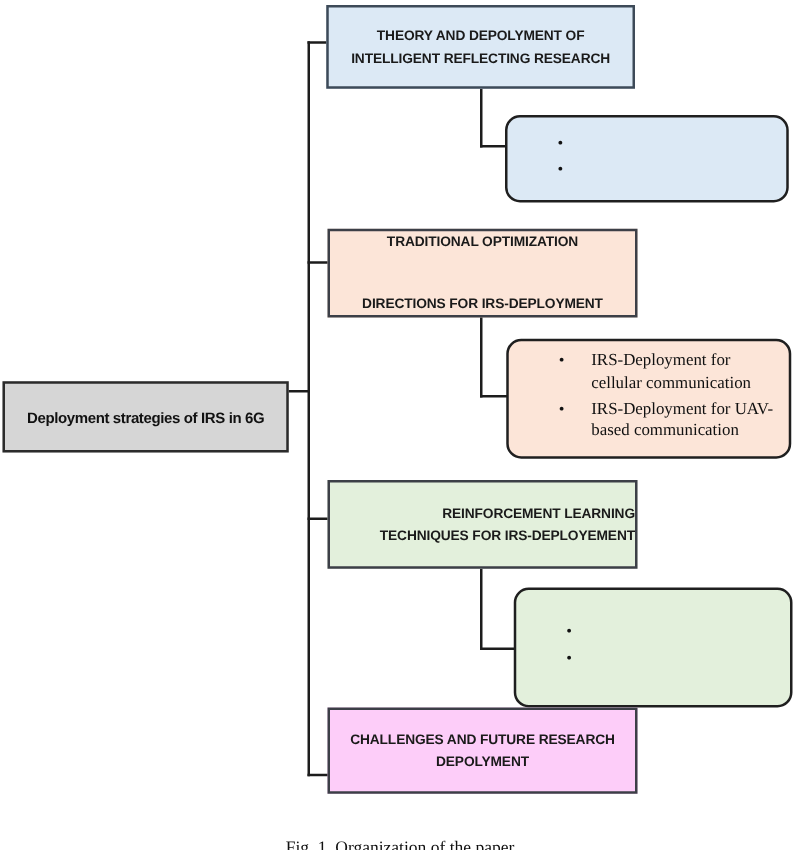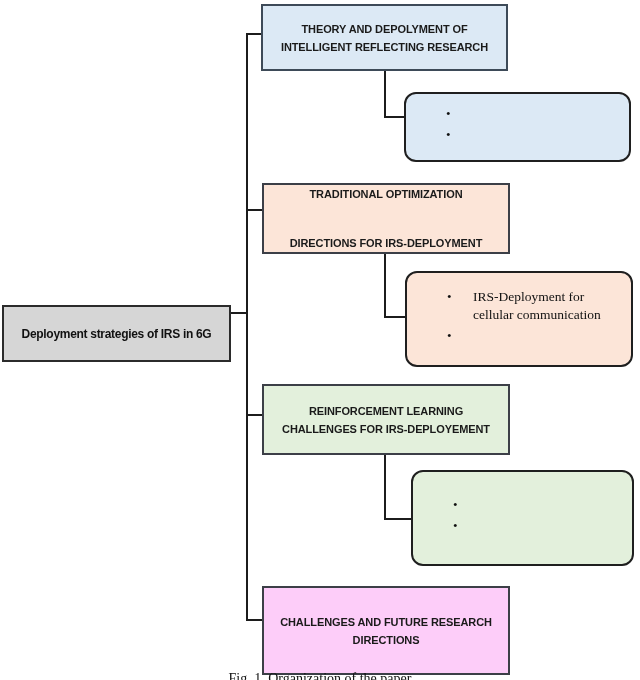--- a/index.html
+++ b/index.html
@@ -58,23 +58,23 @@
     line-height: 1.32;
     color: #111;
   }
   .bullet-item .marker { width: 26px; flex: 0 0 26px; font-size: 13px; }
   .bullet-item .btext { width: 172px; }
 
   #box-theory { left: 261px; top: 4px;  width: 247px; height: 67px; }
   #sub-theory { left: 404px; top: 92px; width: 227px; height: 70px; }
   #box-trad   { left: 262px; top: 183px; width: 248px; height: 71px; justify-content: space-between; }
   #sub-trad   { left: 405px; top: 271px; width: 228px; height: 96px; }
-  #box-rl     { left: 262px; top: 384px; width: 248px; height: 71px; }
+  #box-rl     { left: 262px; top: 384px; width: 248px; height: 71px; align-items: flex-end; }
   #sub-rl     { left: 411px; top: 470px; width: 223px; height: 96px; }
-  #box-chal   { left: 262px; top: 586px; width: 248px; height: 89px; }
+  #box-chal   { left: 262px; top: 566px; width: 248px; height: 69px; }
 
   #box-theory { border-color: #3d4a58; }
 
   .caption {
     position: absolute;
     left: 0; top: 671px; width: 640px;
     text-align: center;
     font-family: "Liberation Serif", "DejaVu Serif", serif;
     font-size: 14px;
     color: #111;
@@ -119,36 +119,37 @@
     <div class="ttl">TRADITIONAL OPTIMIZATION</div>
     <div class="ttl">DIRECTIONS FOR IRS-DEPLOYMENT</div>
   </div>
   <div class="sub-box" id="sub-trad" style="background-color: rgb(252, 229, 216);">
     <div class="bullet-item">
       <span class="marker">•</span>
       <span class="btext">IRS-Deployment for cellular communication</span>
     </div>
     <div class="bullet-item">
       <span class="marker">•</span>
+      <span class="btext">IRS-Deployment for UAV-based communication</span>
     </div>
   </div>
 
   <div class="main-box" id="box-rl" style="background-color: rgb(227, 240, 220);">
     <div class="ttl">REINFORCEMENT LEARNING</div>
-    <div class="ttl">CHALLENGES FOR IRS-DEPLOYEMENT</div>
+    <div class="ttl">TECHNIQUES FOR IRS-DEPLOYEMENT</div>
   </div>
   <div class="sub-box" id="sub-rl" style="background-color: rgb(227, 240, 220);">
     <div class="bullet-item">
       <span class="marker">•</span>
     </div>
     <div class="bullet-item">
       <span class="marker">•</span>
     </div>
   </div>
 
   <div class="main-box" id="box-chal" style="background-color: rgb(253, 205, 249);">
     <div class="ttl">CHALLENGES AND FUTURE RESEARCH</div>
-    <div class="ttl">DIRECTIONS</div>
+    <div class="ttl">DEPOLYMENT</div>
   </div>
 
   <div class="caption">Fig. 1. Organization of the paper</div>
 
 </div>
 
 </body></html>

